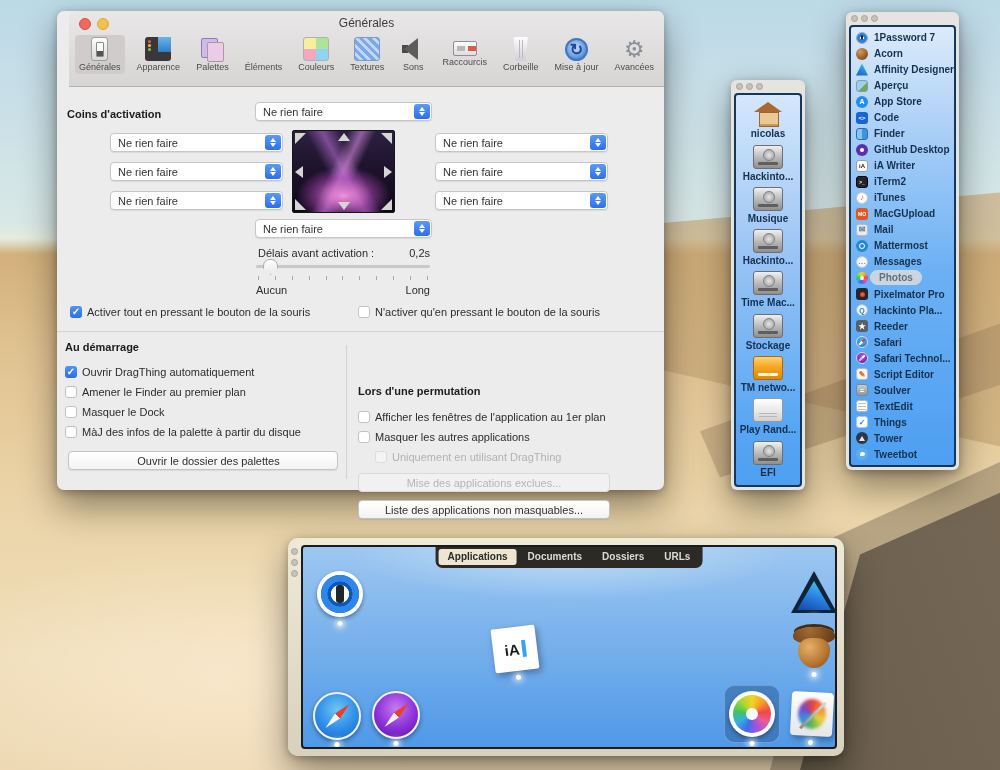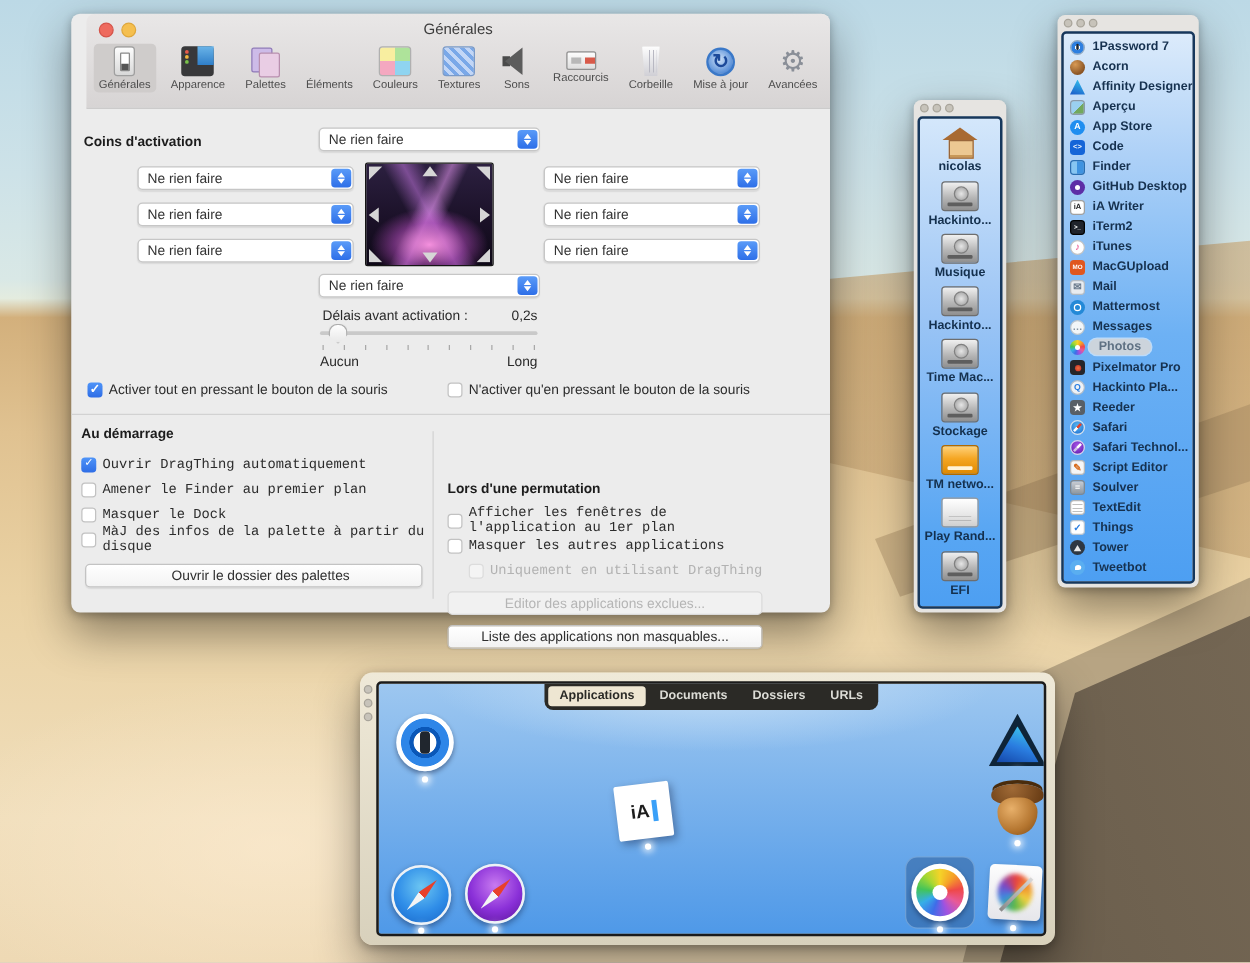--- a/index.html
+++ b/index.html
@@ -97,21 +97,21 @@
   .cb-row.indent { margin-left:17px; }
   .cb-inline { position:absolute; left:13px; top:218px; right:8px; display:flex; }
   .cb-inline .cb-row:first-child { width:288px; }
 
   .div-h { position:absolute; left:0; right:0; top:244px; height:1px; background:#d2d2d2; }
   .div-v { position:absolute; left:289px; top:258px; height:134px; width:1px; background:#d2d2d2; }
   .pcol { position:absolute; top:254px; }
   .pcol-left { left:8px; width:276px; }
   .pcol-right { left:301px; width:252px;margin-top:44px; }
   .pcol-title { font-size:11px; font-weight:bold; color:#1c1c1c; height:13px; }
-  .pcol .rows { display:flex; flex-direction:column;font-family:Liberation Mono, monospace; }
+  .pcol .rows { display:flex; flex-direction:column; }
   .pcol-left .rows { margin-top:11px; } .pcol-left .cb-row { margin-bottom:7px; }
   .pcol-right .rows { margin-top:12px; } .pcol-right .cb-row { margin-bottom:7px; }
   .pbtn { height:19px; border-radius:4px; background:linear-gradient(#ffffff,#f3f3f3); border:1px solid #c3c3c3; box-shadow:0 1px 1px rgba(0,0,0,.08); font-size:11px; color:#2e2e2e; display:flex; align-items:center; justify-content:center; cursor:default; }
   .pbtn.disabled { background:#f1f1f1; color:#b5b5b5; border-color:#dadada; box-shadow:none; }
   .btn-left { margin:6px 3px 0;padding-left:11px; }
   .btn-excl { margin-top:3px; }
   .btn-mask { margin-top:8px; }
 
   
   .bluewin { position:absolute; background:#e6e4e1; border-radius:6px; }
@@ -396,21 +396,21 @@
           <label class="cb-row">
             <span class="cb off"></span>
             <span class="cb-label">Masquer les autres applications</span>
           </label>
           <label class="cb-row disabled indent">
             <span class="cb dis"></span>
             <span class="cb-label">Uniquement en utilisant DragThing</span>
           </label>
         </div>
       <div id="switching-buttons">
-          <div class="pbtn btn-excl disabled">Editor des applications exclues...</div>
+          <div class="pbtn btn-excl disabled">Mise des applications exclues...</div>
           <div class="pbtn btn-mask">Liste des applications non masquables...</div>
         </div>
     </div>
   </div>
 </div>
 
 <div class="bluewin win-disks shadowed">
   <div class="dots">
       <span class="wdot"></span>
       <span class="wdot"></span>

